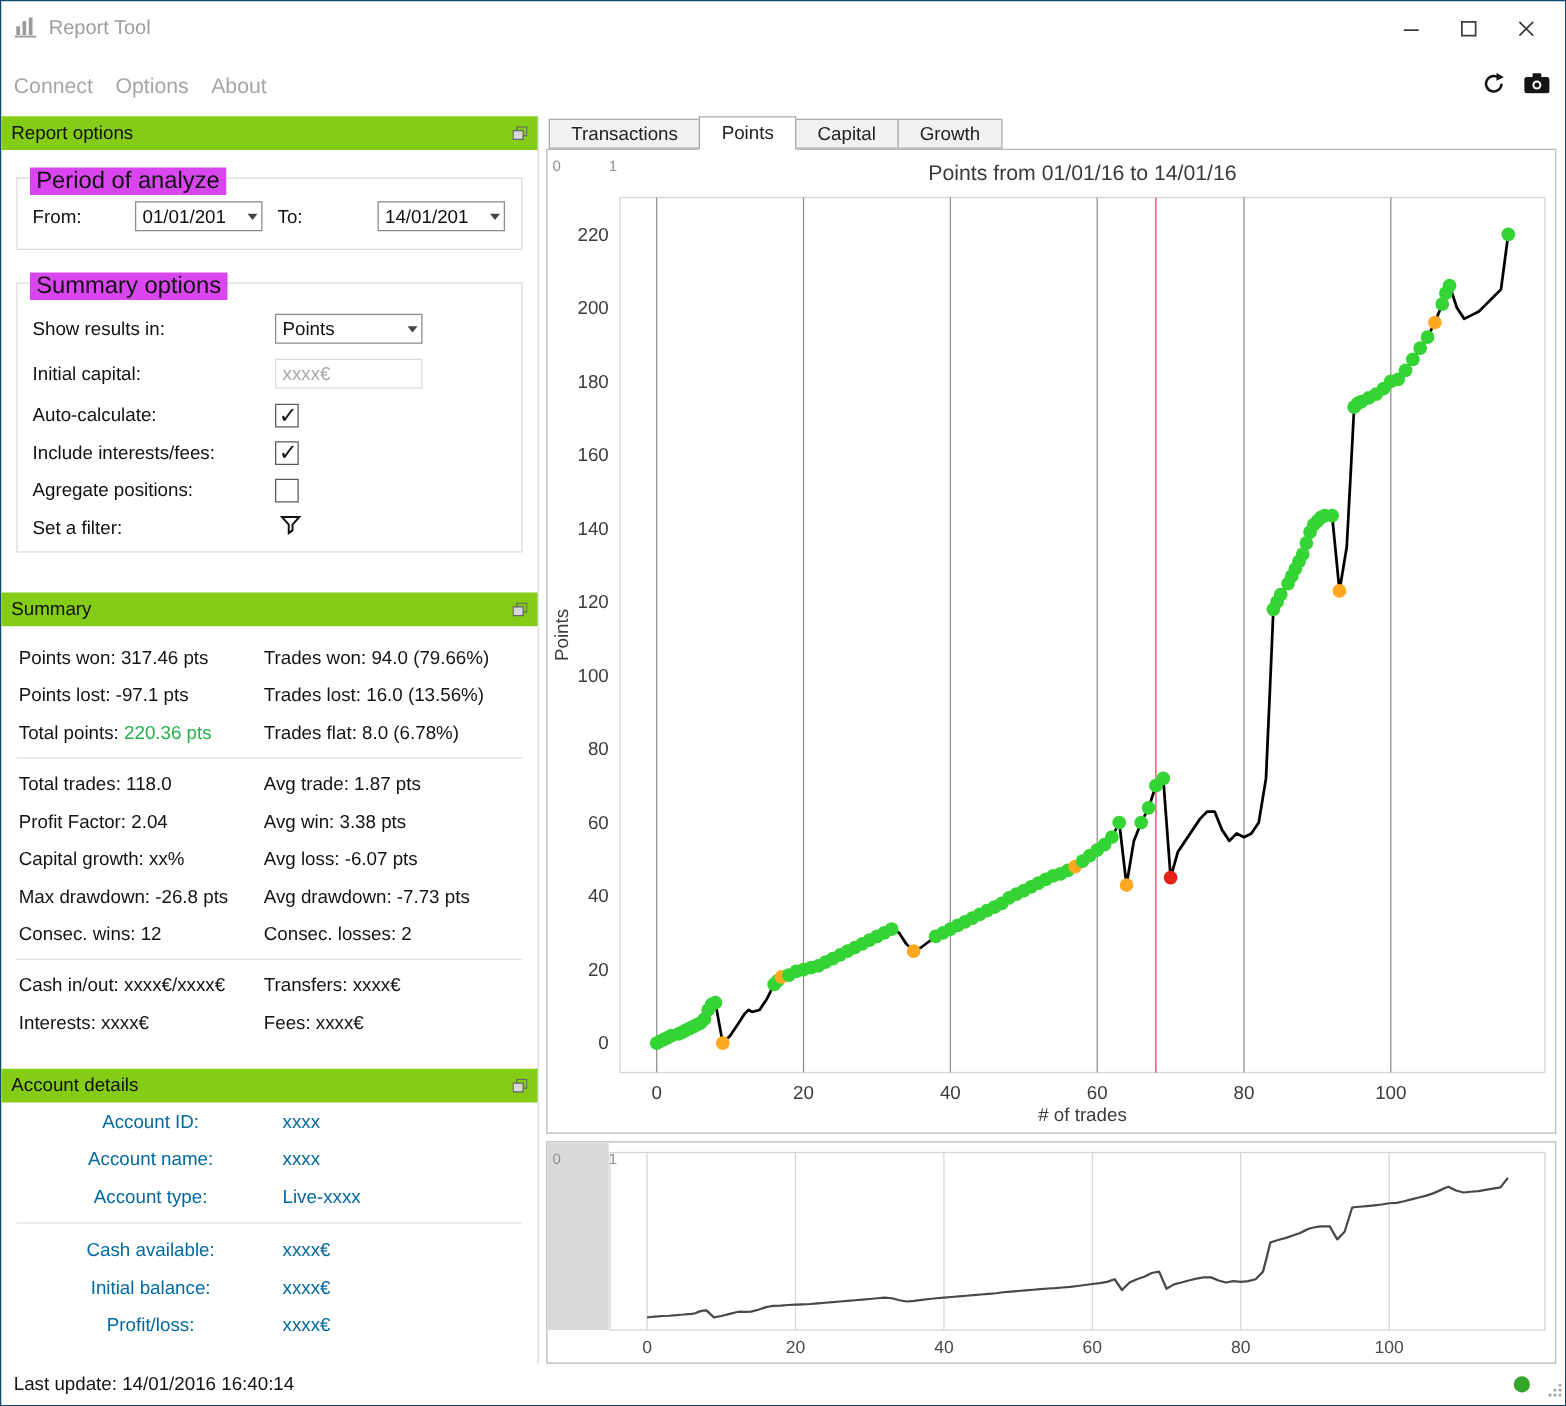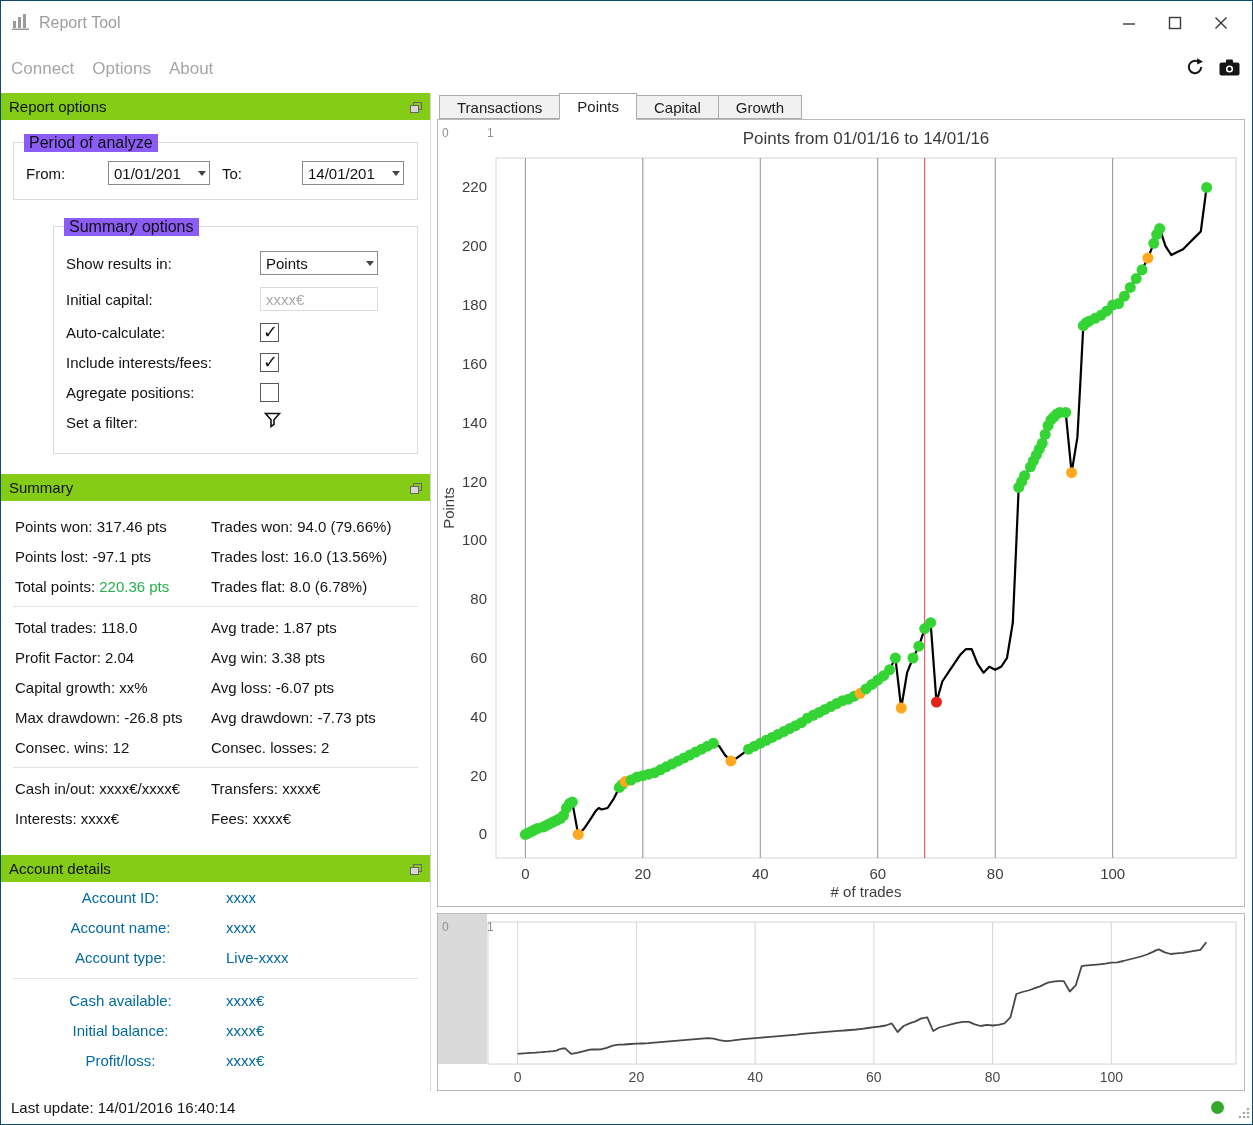--- a/index.html
+++ b/index.html
@@ -18,23 +18,23 @@
   .menu-icons { position:absolute; right:12px; display:flex; gap:14px; align-items:center; }
 
   
   .main { flex:1; display:flex; min-height:0; }
   .left-panel { width:430px; flex:none; border-right:1px solid #d6d6d6; display:flex; flex-direction:column; }
   .section-header { height:27px; flex:none; background:#84cc16; display:flex; align-items:center; padding:0 8px; font-size:15px; color:#111; position:relative; }
   .float-icon { position:absolute; right:8px; top:7px; }
 
   .ro-body { height:354px; flex:none; padding:0 12px; }
   .groupbox { border:1px solid #dadada; position:relative; padding:18px 12px 14px; }
-  .gb-legend { position:absolute; top:-9px; left:10px; background:#8b5cf6; padding:0 5px; font-size:16px; color:#111; }
+  .gb-legend { position:absolute; top:-9px; left:10px; background:#d946ef; padding:0 5px; font-size:19px; color:#111; }
   .gb-period { margin-top:22px; }
-  .gb-options { margin-top:26px; padding-bottom:16px;margin-left:40px; }
+  .gb-options { margin-top:26px; padding-bottom:4px; }
   .p-row { display:flex; align-items:center; }
   .p-label-from { width:82px; font-size:15px; color:#111; }
   .p-label-to { width:80px; margin-left:12px; font-size:15px; color:#111; }
   .combo { height:24px; border:1px solid #8a8a8a; background:#fff; display:flex; align-items:center; padding:0 3px 0 5px; font-size:15px; color:#111; }
   .combo .val { white-space:nowrap; overflow:hidden; flex:1; }
   .combo .arr { flex:none; margin-left:3px; width:0; height:0; border-left:4px solid transparent; border-right:4px solid transparent; border-top:5px solid #444; }
   .combo-date { width:102px; }
   .combo-points { width:118px; }
   .opt-row { display:flex; align-items:center; height:30px; }
   .opt-row.tall { height:36px; }

